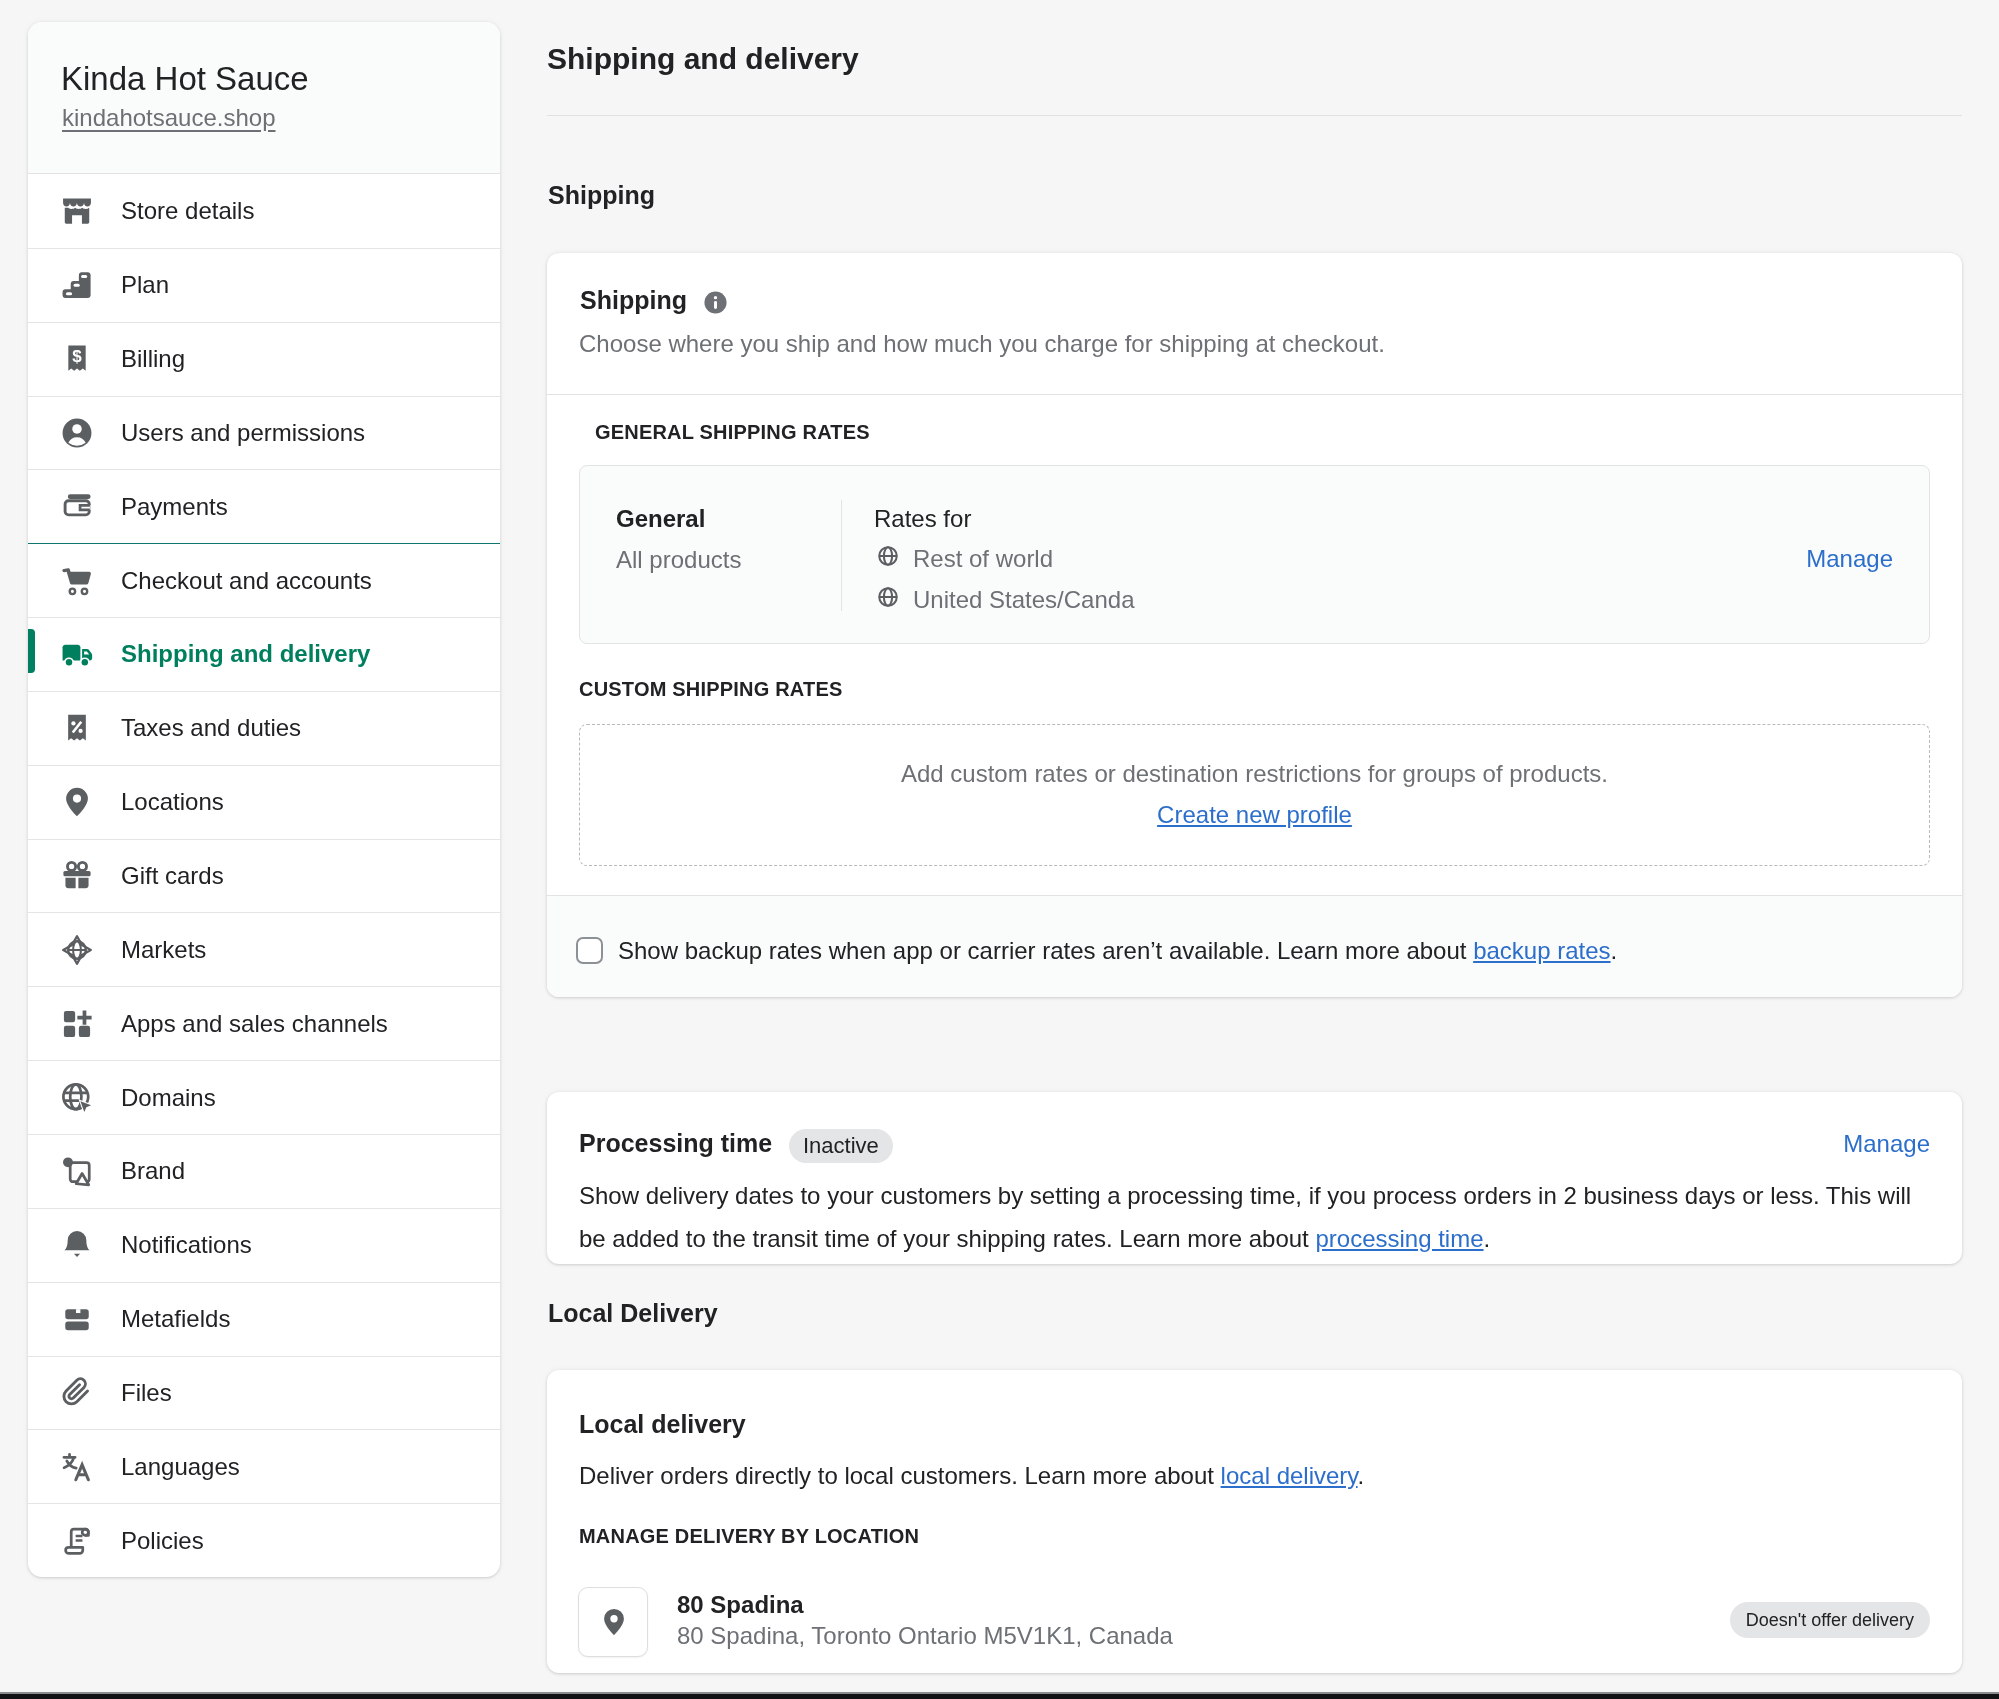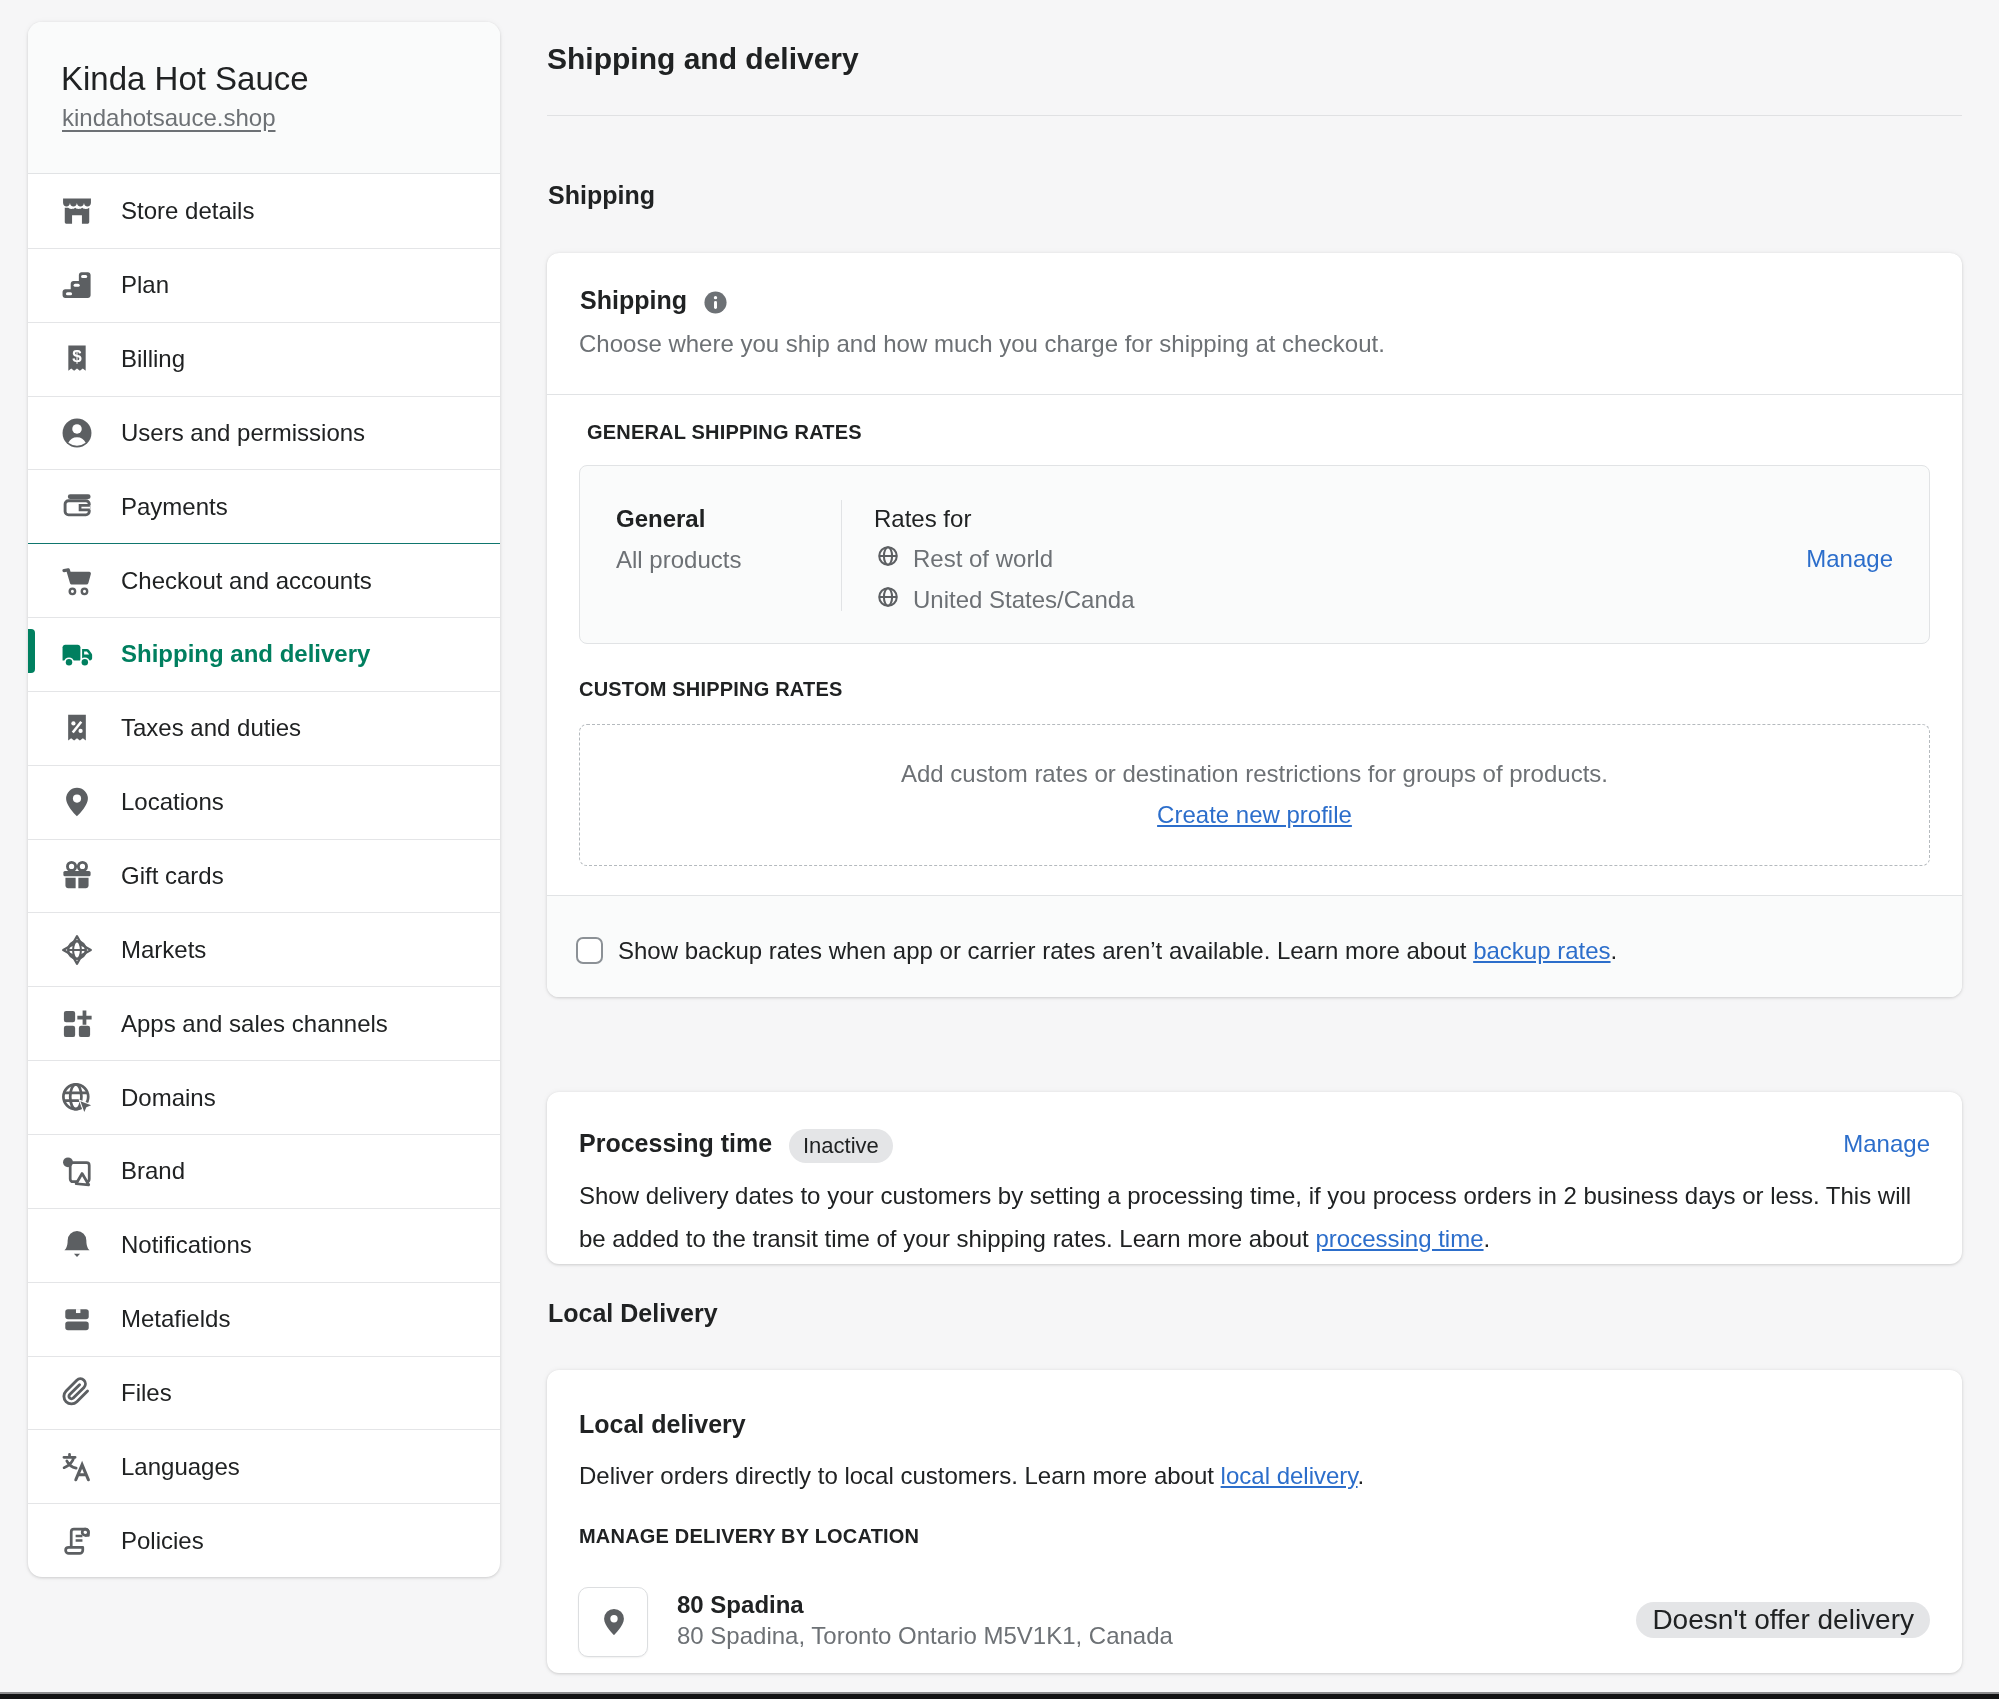--- a/index.html
+++ b/index.html
@@ -205,21 +205,21 @@
 
 <div class="card" style="left:547px; top:253px; width:1415px; height:744px;">
   <div class="abs t25b" style="left:33px; top:35px;">Shipping</div>
   <svg class="abs" style="left:155px; top:36px;" width="27" height="27" viewBox="0 0 20 20">
       <circle cx="10" cy="10" r="8.2" fill="#6d7175"></circle>
       <circle cx="10" cy="6.4" r="1.25" fill="#fff"></circle>
       <rect x="8.9" y="8.8" width="2.2" height="6" rx="1.1" fill="#fff"></rect>
     </svg>
   <div class="abs t24 gray" style="left:32px; top:79px;">Choose where you ship and how much you charge for shipping at checkout.</div>
   <div class="abs" style="left:0; top:141px; width:1415px; height:1px; background:#e1e3e5;"></div>
-  <div class="abs lbl" style="left:40px; top:169px;">GENERAL SHIPPING RATES</div>
+  <div class="abs lbl" style="left:48px; top:169px;">GENERAL SHIPPING RATES</div>
 
   <div class="abs" style="left:32px; top:212px; width:1351px; height:179px; background:#fafbfb; border:1px solid #e1e3e5; border-radius:8px;">
     <div class="abs" style="left:36px; top:41px; font-size:24px; line-height:24px; font-weight:700;">General</div>
     <div class="abs t24 gray" style="left:36px; top:82px;">All products</div>
     <div class="abs" style="left:261px; top:34px; width:1px; height:111px; background:#e1e3e5;"></div>
     <div class="abs t24" style="left:294px; top:41px;">Rates for</div>
     <svg class="abs" style="left:296px; top:78px;" width="24" height="24" viewBox="0 0 20 20">
         <g fill="none" stroke="#5c5f62" stroke-width="1.7">
           <circle cx="10" cy="10" r="7.3"></circle>
           <ellipse cx="10" cy="10" rx="3.4" ry="7.3"></ellipse>
@@ -264,17 +264,17 @@
   <div class="abs t24" style="left:32px; top:94px; color:#202223;">Deliver orders directly to local customers. Learn more about <span class="link">local delivery</span>.</div>
   <div class="abs lbl" style="left:32px; top:156px;">MANAGE DELIVERY BY LOCATION</div>
   <div class="abs" style="left:31px; top:217px; width:70px; height:70px; background:#fff; border:1px solid #dcdee0; border-radius:10px; box-shadow:0 1px 2px rgba(0,0,0,.06);">
     <svg class="abs" style="left:19px; top:17px;" width="32" height="34" viewBox="0 0 20 20">
         <path fill="#5c5f62" d="M10 1.8a6.2 6.2 0 0 1 6.2 6.2c0 4.5-6.2 10.2-6.2 10.2S3.8 12.5 3.8 8A6.2 6.2 0 0 1 10 1.8z"></path>
         <circle cx="10" cy="8" r="2.3" fill="#fff"></circle>
       </svg>
   </div>
   <div class="abs" style="left:130px; top:223px; font-size:24px; line-height:24px; font-weight:700;">80 Spadina</div>
   <div class="abs t24 gray" style="left:130px; top:254px;">80 Spadina, Toronto Ontario M5V1K1, Canada</div>
-  <div class="abs" style="right:32px; top:232px; height:36px; background:#e4e5e7; border-radius:18px; padding:0 16px; font-size:28px; line-height:36px;">Doesn't offer delivery</div>
+  <div class="abs" style="right:32px; top:232px; height:36px; background:#e4e5e7; border-radius:18px; padding:0 16px; font-size:18px; line-height:36px;">Doesn't offer delivery</div>
 </div>
 
 <div class="abs" style="left:0; bottom:0; width:1999px; height:5px; background:#111213;"></div>
 <div class="abs" style="left:0; bottom:5px; width:1999px; height:2px; background:#8c8c8e;"></div>
 
 </body></html>

